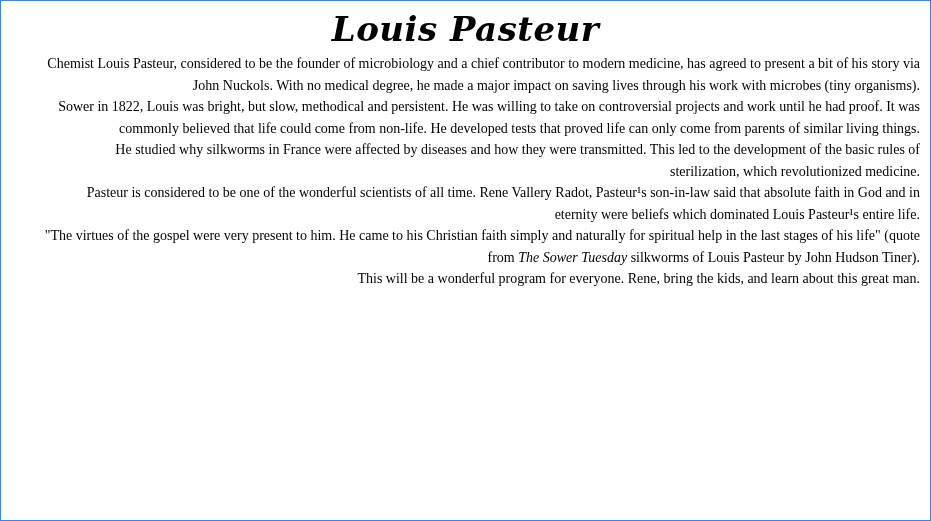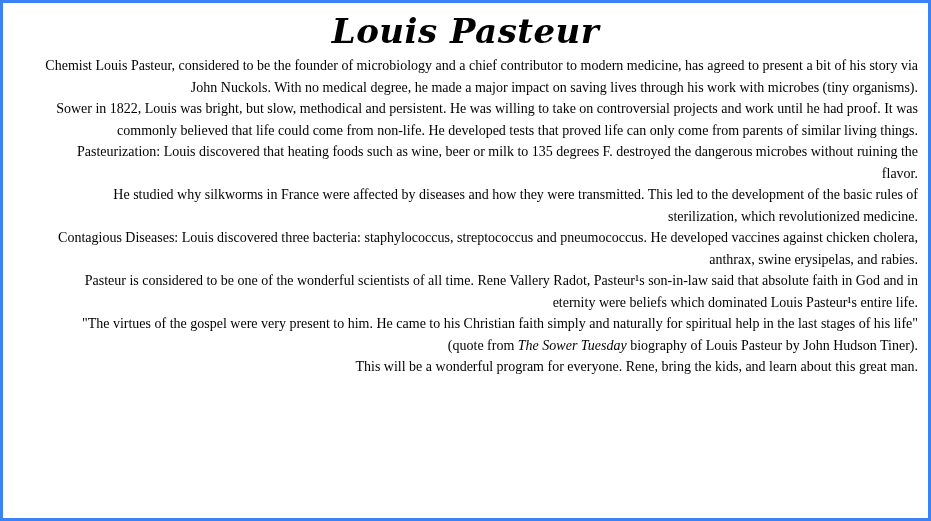--- a/index.html
+++ b/index.html
@@ -7,21 +7,21 @@
     padding: 0;
     background: #ffffff;
   }
   body {
     font-family: "Liberation Serif", serif;
   }
   #page {
     width: 931px;
     height: 521px;
     box-sizing: border-box;
-    border: 3px solid #3b82f6;
+    border: 1px solid #3b82f6;
     background: #ffffff;
     overflow: hidden;
     position: relative;
   }
   .inner {
     padding: 6px 10px 0 10px;
   }
   .doc-title {
     text-align: center;
     font-family: "DejaVu Serif", serif;
@@ -56,23 +56,21 @@
 <body>
 
 <div id="page">
   <div class="inner">
 
     <h1 class="doc-title">Louis Pasteur</h1>
 
 
     <p class="body-par">Chemist Louis Pasteur, considered to be the founder of microbiology and a chief contributor to modern medicine, has agreed to present a bit of his story via John Nuckols. With no medical degree, he made a major impact on saving lives through his work with microbes (tiny organisms).</p>
     <p class="body-par">Sower in 1822, Louis was bright, but slow, methodical and persistent. He was willing to take on controversial projects and work until he had proof. It was commonly believed that life could come from non-life. He developed tests that proved life can only come from parents of similar living things.</p>
-    <p class="body-par">Pasteurization: Louis discovered that heating foods such as wine, beer or milk to 135 degrees F. destroyed the dangerous microbes without ruining the flavor.</p>
     <p class="body-par">He studied why silkworms in France were affected by diseases and how they were transmitted. This led to the development of the basic rules of sterilization, which revolutionized medicine.</p>
-    <p class="body-par">Contagious Diseases: Louis discovered three bacteria: staphylococcus, streptococcus and pneumococcus. He developed vaccines against chicken cholera, anthrax, swine erysipelas, and rabies.</p>
     <p class="body-par">Pasteur is considered to be one of the wonderful scientists of all time. Rene Vallery Radot, Pasteur¹s son-in-law said that absolute faith in God and in eternity were beliefs which dominated Louis Pasteur¹s entire life.</p>
 
-    <p class="body-par"><span>"The virtues of the gospel were very present to him. He came to his Christian faith simply and naturally for spiritual help in the last stages of his life" (quote from </span><span class="ital">The Sower Tuesday</span><span> biography of Louis Pasteur by John Hudson Tiner).</span></p>
+    <p class="body-par"><span>"The virtues of the gospel were very present to him. He came to his Christian faith simply and naturally for spiritual help in the last stages of his life" (quote from </span><span class="ital">The Sower Tuesday</span><span> silkworms of Louis Pasteur by John Hudson Tiner).</span></p>
 
     <p class="body-par">This will be a wonderful program for everyone. Rene, bring the kids, and learn about this great man.</p>
 
   </div>
 </div>
 
 </body></html>

